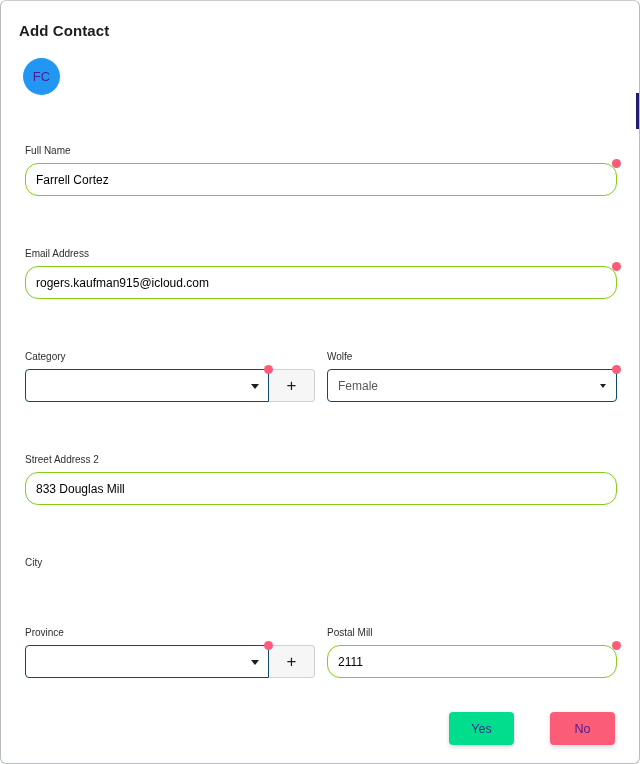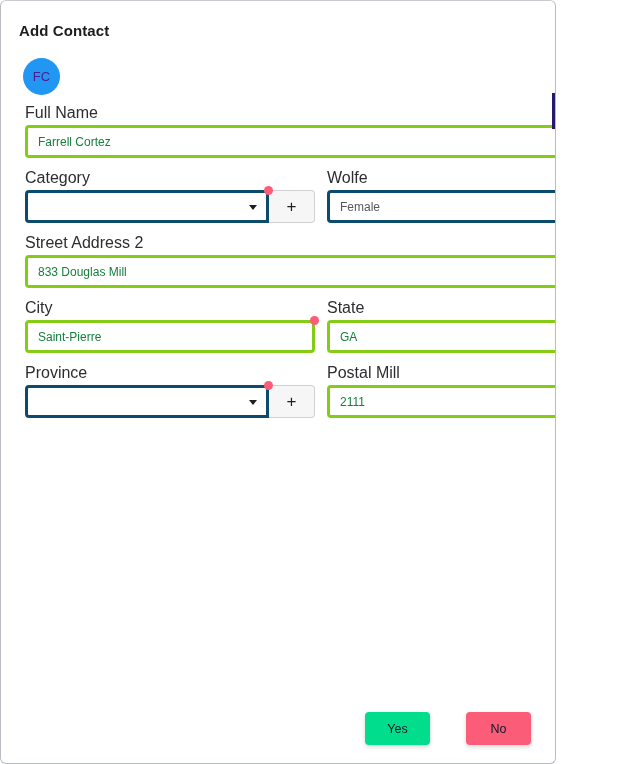--- a/index.html
+++ b/index.html
@@ -10,21 +10,21 @@
   body {
     font-family: "Liberation Sans", sans-serif;
     width: 640px;
     height: 764px;
     overflow: hidden;
   }
 
   .card {
     position: relative;
     box-sizing: border-box;
-    width: 556px;
+    width: 640px;
     height: 764px;
     background: #ffffff;
     border: 1px solid #b9bcc0;
     border-top-color: #c8cbcf;
     border-radius: 6px;
     padding: 0;
     overflow: hidden;
     text-decoration: underline;
   }
 
@@ -72,52 +72,53 @@
   .field {
     position: relative;
     box-sizing: border-box;
   }
   .field.left  { width: 290px; margin-right: 12px; }
   .field.right { width: 290px; }
   .field.full  { width: 592px; }
 
   .field-label {
     display: block;
-    font-size: 16px;
+    font-size: 10px;
     color: #2c2d30;
     margin-bottom: 6px;
     line-height: 12px;
+    margin-top: 38px;
   }
 
   .control-wrap {
     position: relative;
     display: flex;
   }
 
   .text-input {
     box-sizing: border-box;
     width: 100%;
     height: 33px;
-    border: 3px solid #84cc16;
-    border-radius: 4px;
+    border: 1px solid #84cc16;
+    border-radius: 13px;
     background: #ffffff;
     font-family: "Liberation Sans", sans-serif;
     font-size: 12px;
-    color: #15803d;
+    color: #000000;
     padding: 0 10px;
     outline: none;
   }
   .text-input::placeholder { color: #a9abaf; }
 
   .select-box {
     position: relative;
     box-sizing: border-box;
     flex: 1 1 auto;
     height: 33px;
-    border: 3px solid #0c4a6e;
+    border: 1px solid #0c4a6e;
     border-radius: 4px 0 0 4px;
     background: #ffffff;
     font-size: 12px;
     color: #56585c;
     display: flex;
     align-items: center;
     padding: 0 24px 0 10px;
     cursor: pointer;
   }
   .select-box.standalone {
@@ -177,21 +178,21 @@
     right: 24px;
     top: 711px;
     display: flex;
     gap: 12px;
   }
   .btn {
     width: 65px;
     height: 33px;
     border: none;
     border-radius: 4px;
-    color: #0f172a;
+    color: #4c1d95;
     font-family: "Liberation Sans", sans-serif;
     font-size: 12.5px;
     cursor: pointer;
     box-shadow: 0 2px 4px rgba(0,0,0,0.16);
   }
   .btn-yes { background: #00dd8c; }
   .btn-no  { background: #fb5c77; margin-left: 24px; }
 
   .scroll-track {
     position: absolute;
@@ -227,20 +228,29 @@
       <div class="field full">
         <label class="field-label">Full Name</label>
         <div class="control-wrap dot-host">
           <input class="text-input" type="text" value="Farrell Cortez" style="">
           <span class="req-dot"></span>
         </div>
       </div>
     </div>
 
 
+    <div class="row">
+      <div class="field full">
+        <label class="field-label">Email Address</label>
+        <div class="control-wrap dot-host">
+          <input class="text-input" type="text" value="rogers.kaufman915@icloud.com" style="">
+          <span class="req-dot"></span>
+        </div>
+      </div>
+    </div>
 
     <div class="row">
       <div class="field left">
         <label class="field-label">Category</label>
         <div class="control-wrap">
           <div class="dot-host" style="flex:1 1 auto; display:flex;">
             <div class="select-box">
               <span></span>
               <span class="caret"></span>
             </div>
@@ -267,30 +277,20 @@
         <label class="field-label">Street Address 2</label>
         <div class="control-wrap dot-host">
           <input class="text-input" type="text" value="833 Douglas Mill" style="">
         </div>
       </div>
     </div>
 
     <div class="row">
       <div class="field left">
         <label class="field-label">City</label>
-        <div class="control-wrap dot-host">
-          <input class="text-input" type="text" value="Saint-Pierre" style="">
-          <span class="req-dot"></span>
-        </div>
-      </div>
-      <div class="field right">
-        <label class="field-label">State</label>
-        <div class="control-wrap dot-host">
-          <input class="text-input" type="text" value="GA" style="">
-        </div>
       </div>
     </div>
 
     <div class="row">
       <div class="field left">
         <label class="field-label">Province</label>
         <div class="control-wrap">
           <div class="dot-host" style="flex:1 1 auto; display:flex;">
             <div class="select-box">
               <span></span>

